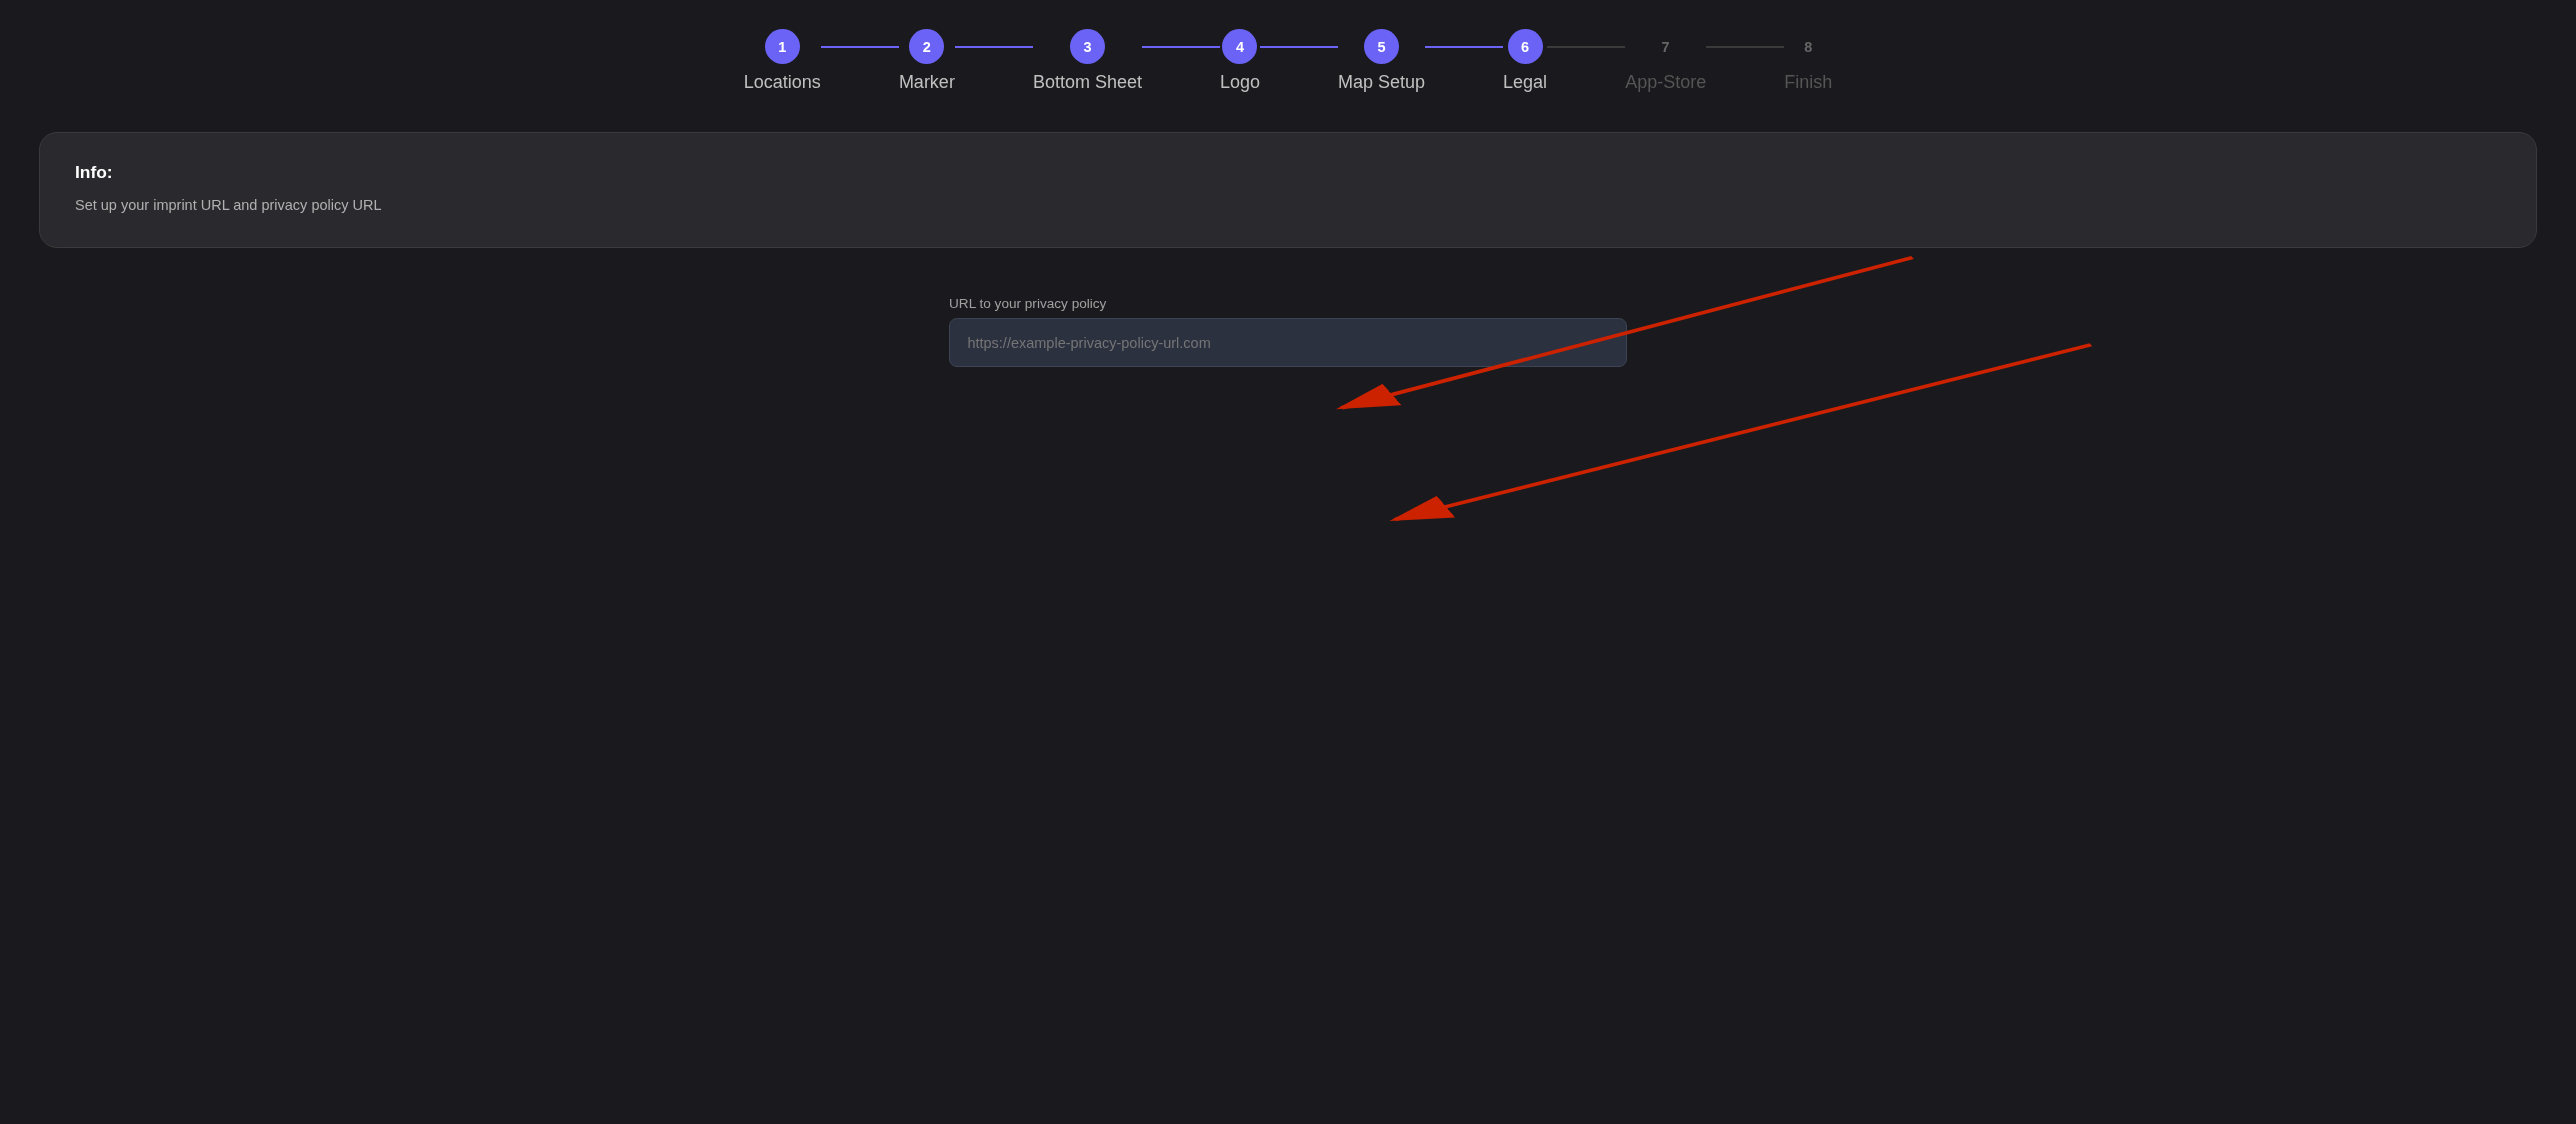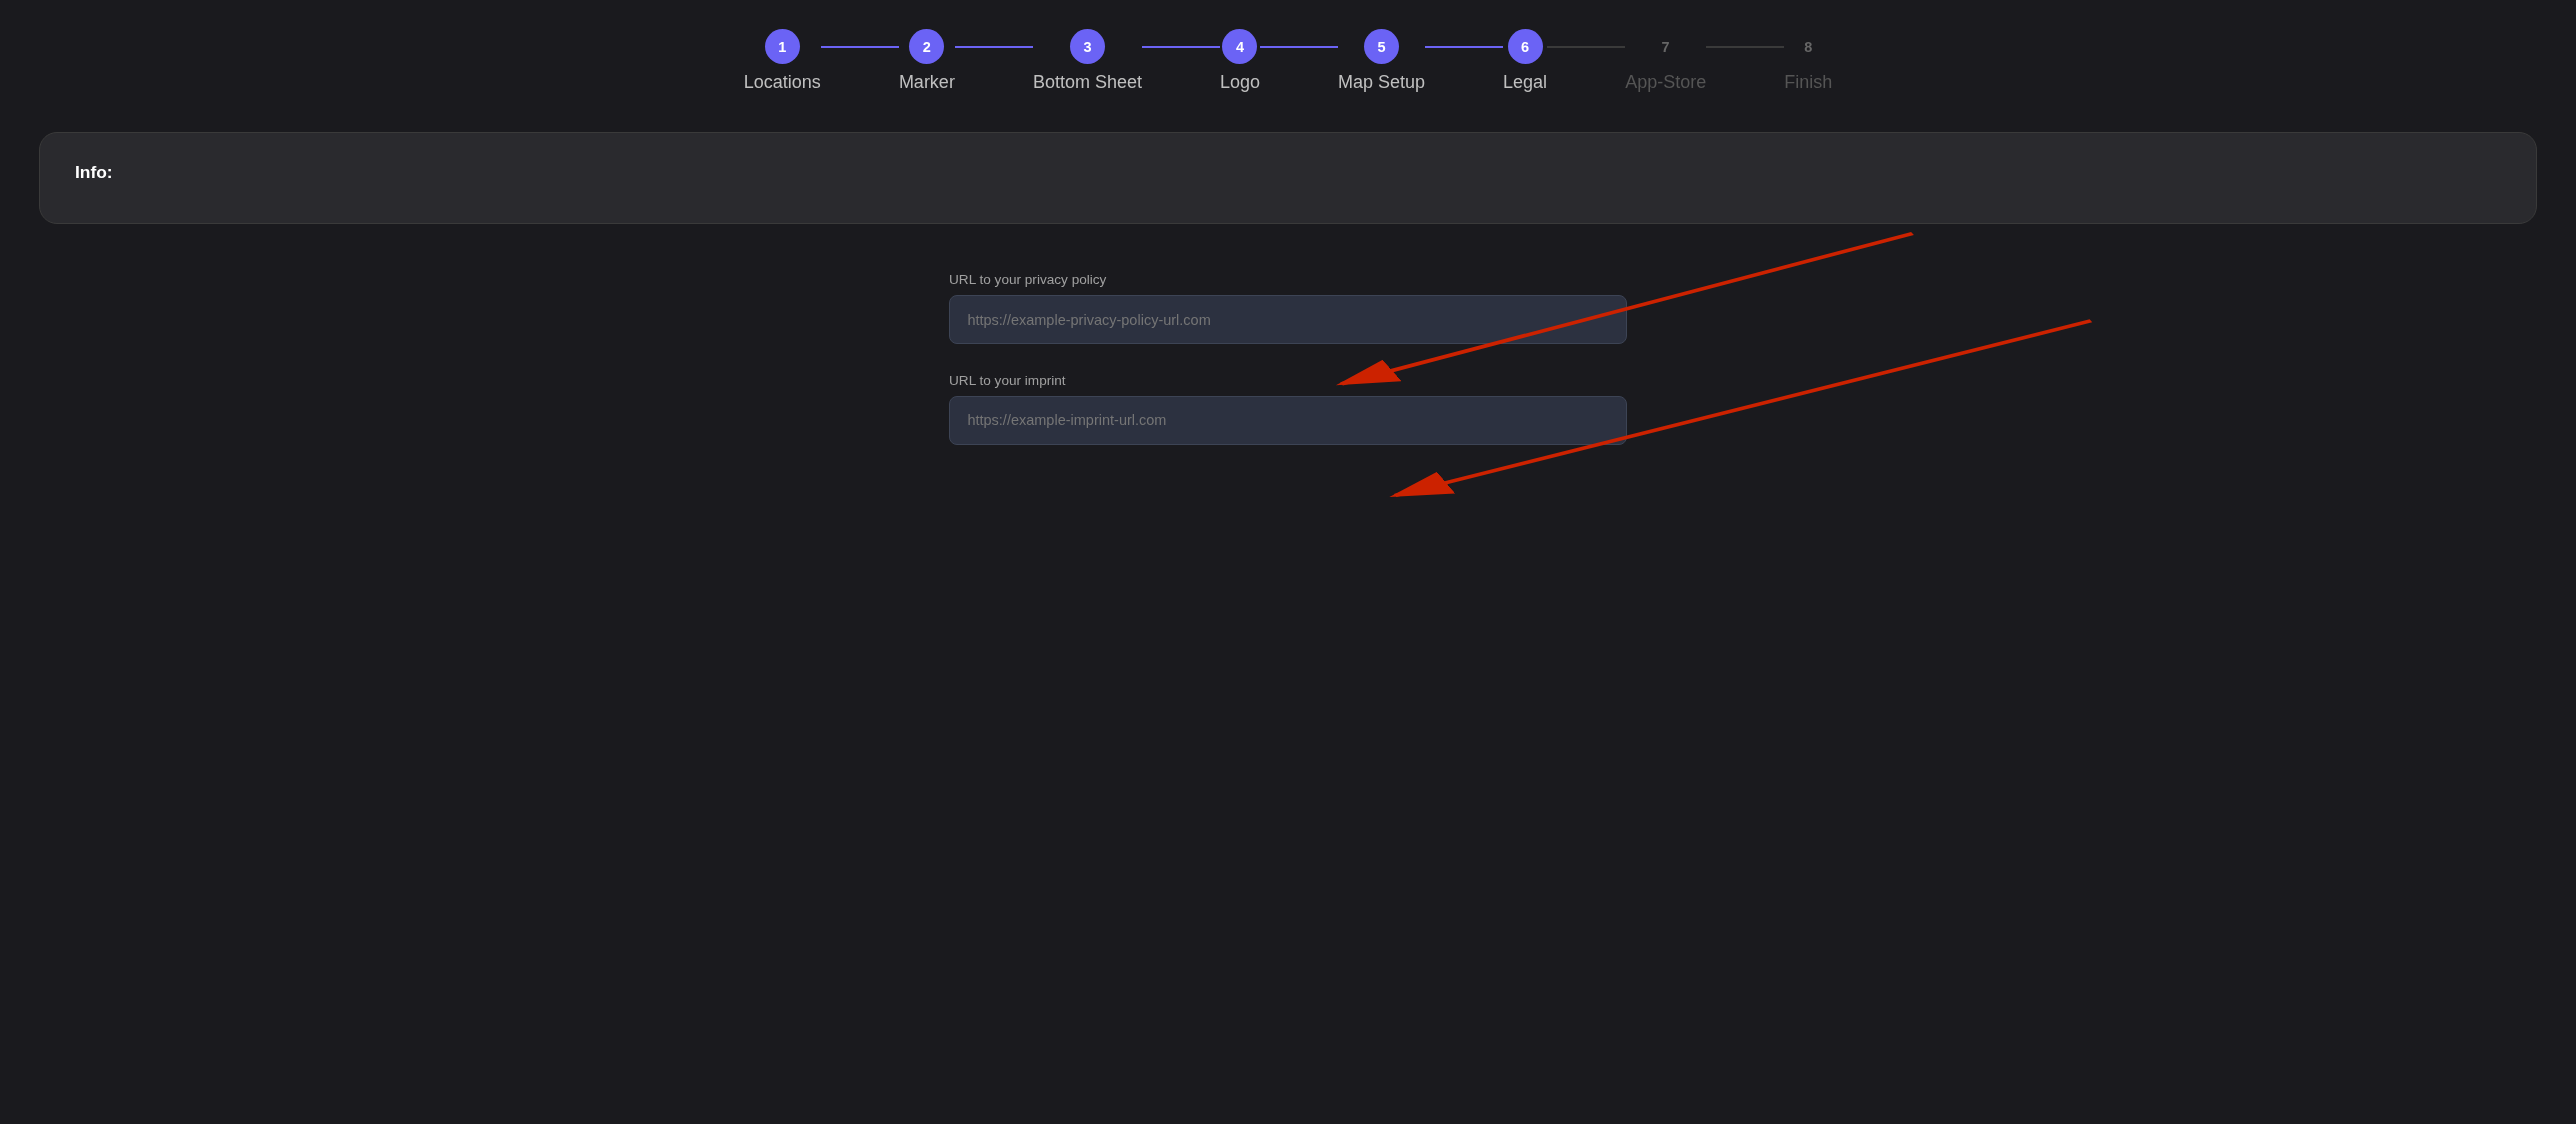--- a/index.html
+++ b/index.html
@@ -196,20 +196,21 @@
 
   <div class="step-item">
     <div class="step-circle inactive">8</div>
     <div class="step-label inactive">Finish</div>
   </div>
 
 </div>
 
 <div class="info-box">
   <div class="info-title">Info:</div>
+  <div class="info-text">Set up your imprint URL and privacy policy URL</div>
 </div>
 
 <div class="form-area">
 
   <svg class="arrows-container" viewBox="0 0 1400 340" xmlns="http://www.w3.org/2000/svg" preserveAspectRatio="none">
 
     <defs>
       <marker id="arrowhead1" markerWidth="10" markerHeight="7" refX="9" refY="3.5" orient="auto">
         <polygon points="0 0, 10 3.5, 0 7" fill="#cc2200"></polygon>
       </marker>
@@ -221,19 +222,15 @@
     <line x1="1050" y1="20" x2="730" y2="175" stroke="#cc2200" stroke-width="3.5" marker-end="url(#arrowhead1)"></line>
 
     <line x1="1150" y1="110" x2="760" y2="290" stroke="#cc2200" stroke-width="3.5" marker-end="url(#arrowhead2)"></line>
   </svg>
 
   <div class="field-group">
     <div class="field-label">URL to your privacy policy</div>
     <input class="field-input" type="text" placeholder="https://example-privacy-policy-url.com" style="">
   </div>
 
-  <div class="field-group">
-    <div class="field-label">URL to your imprint</div>
-    <input class="field-input" type="text" placeholder="https://example-imprint-url.com" style="">
-  </div>
 
 </div>
 
 
 </body></html>

